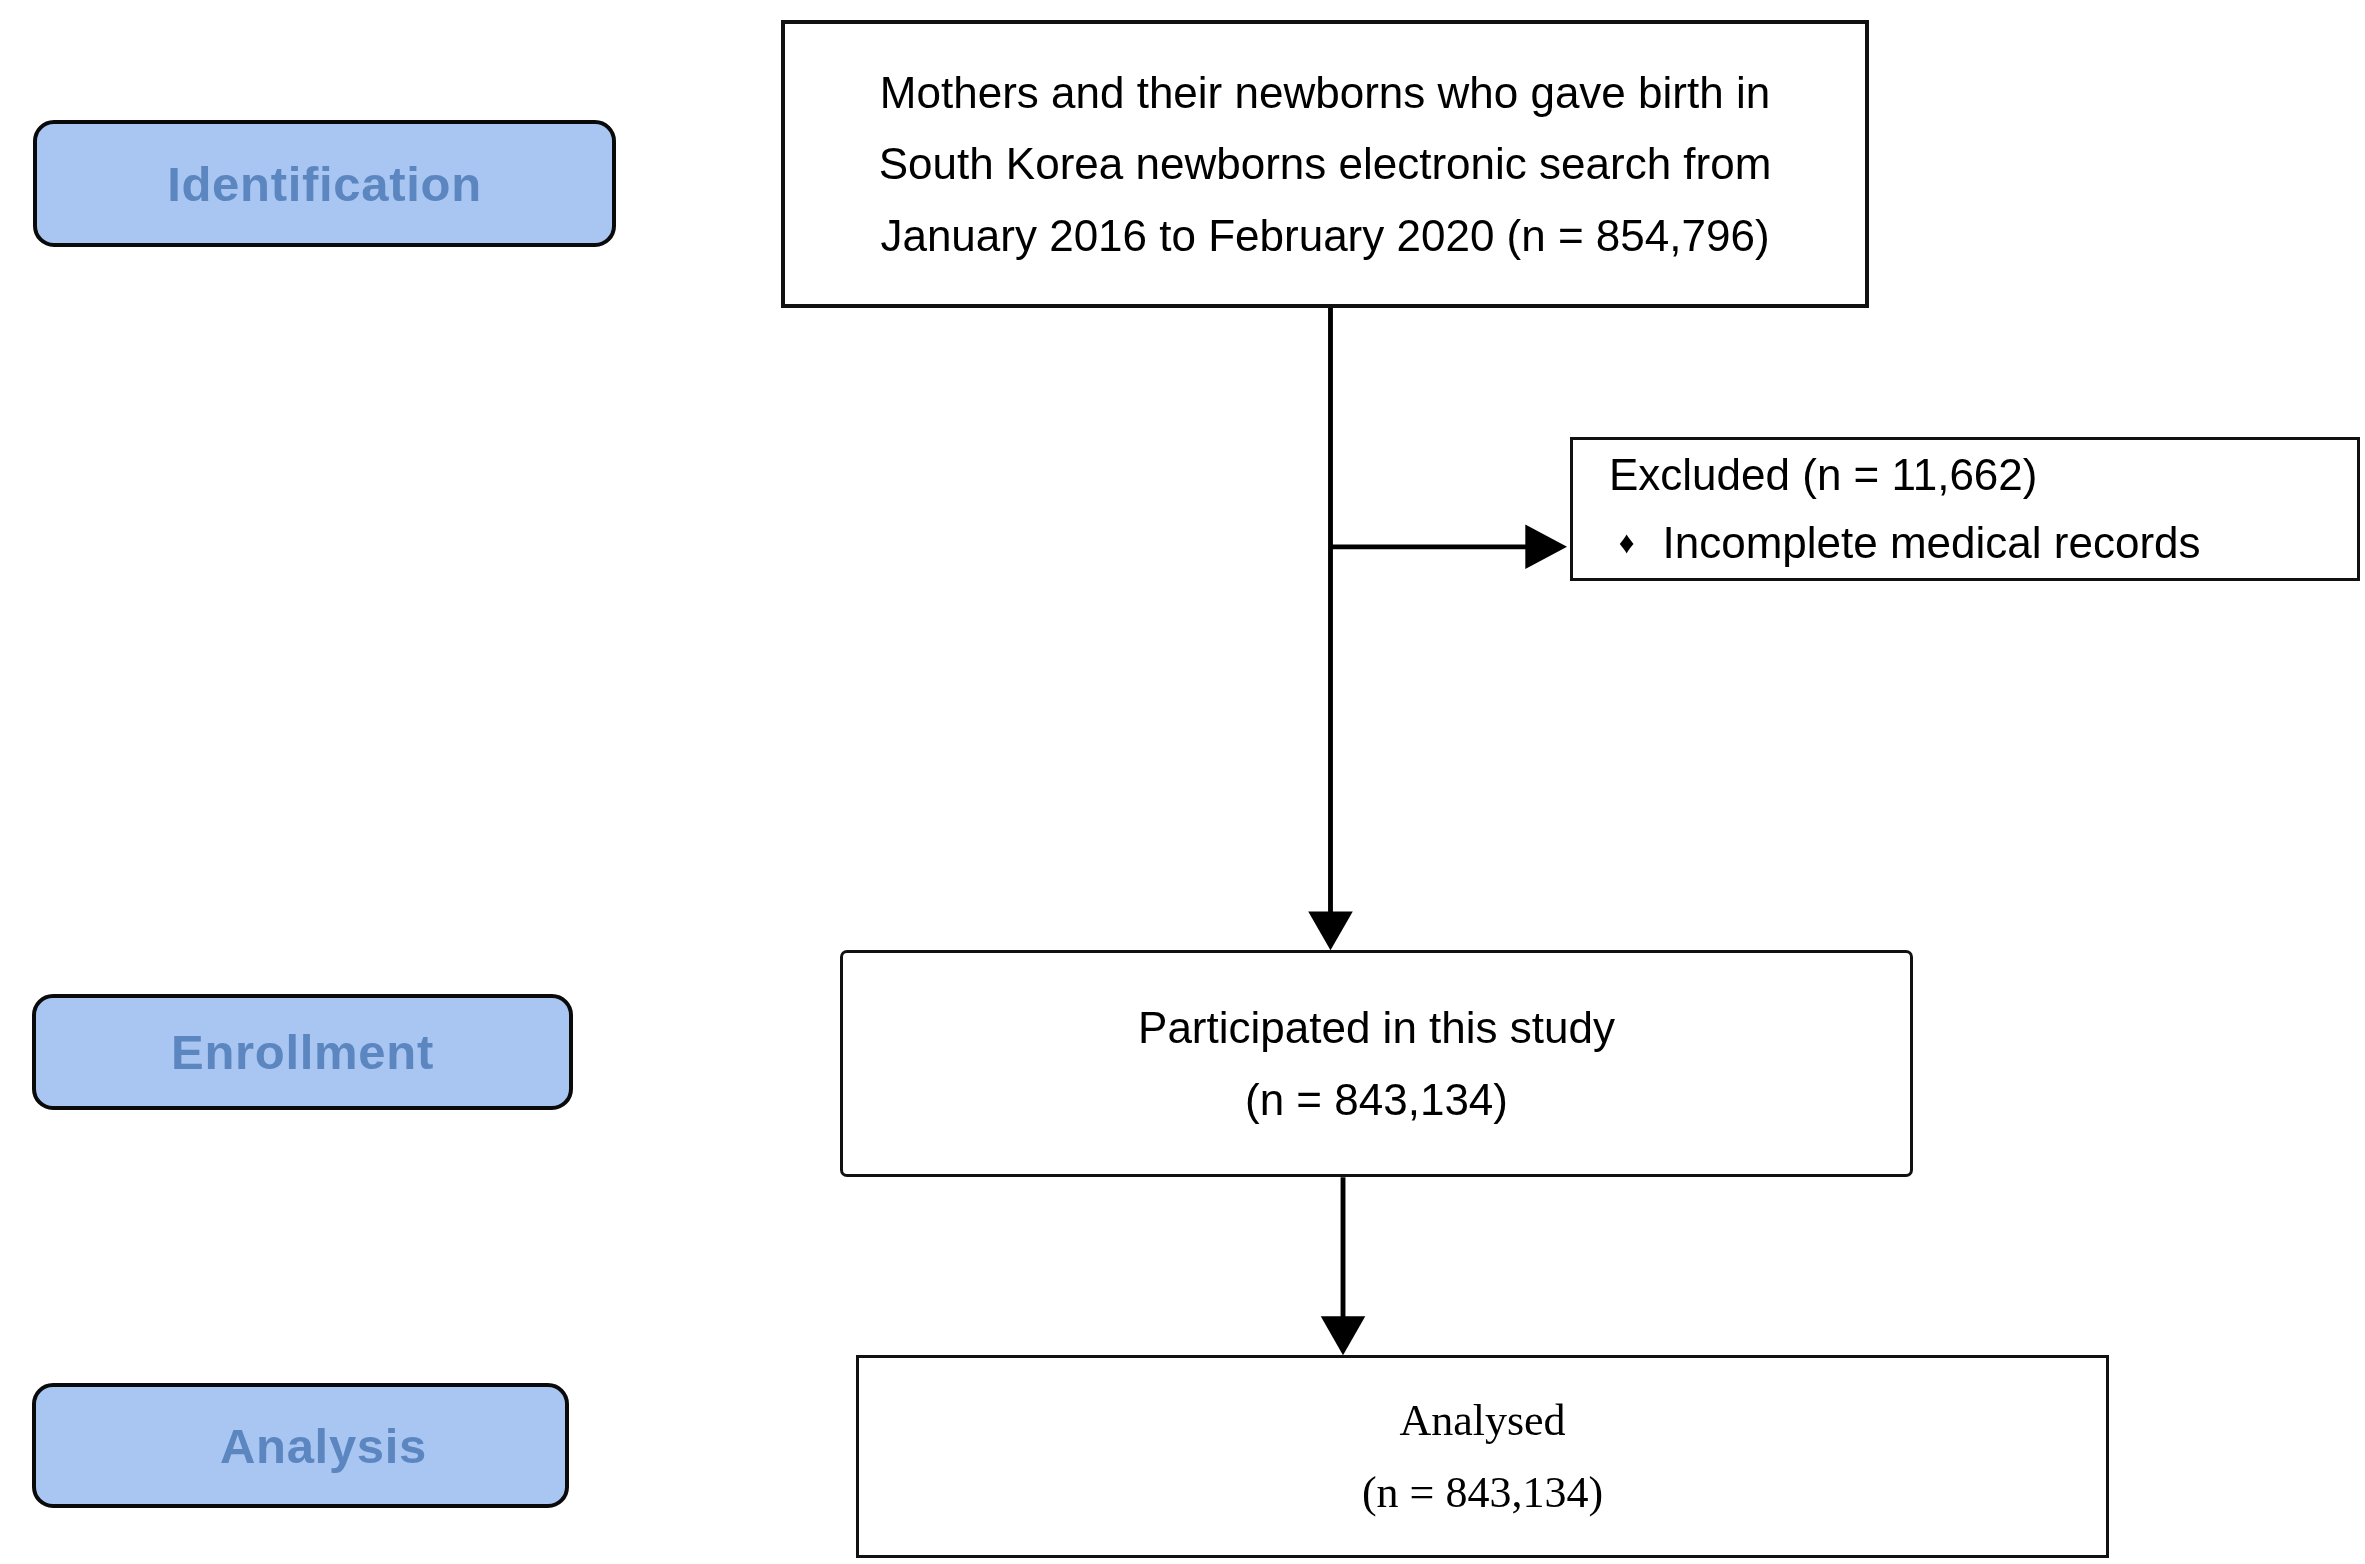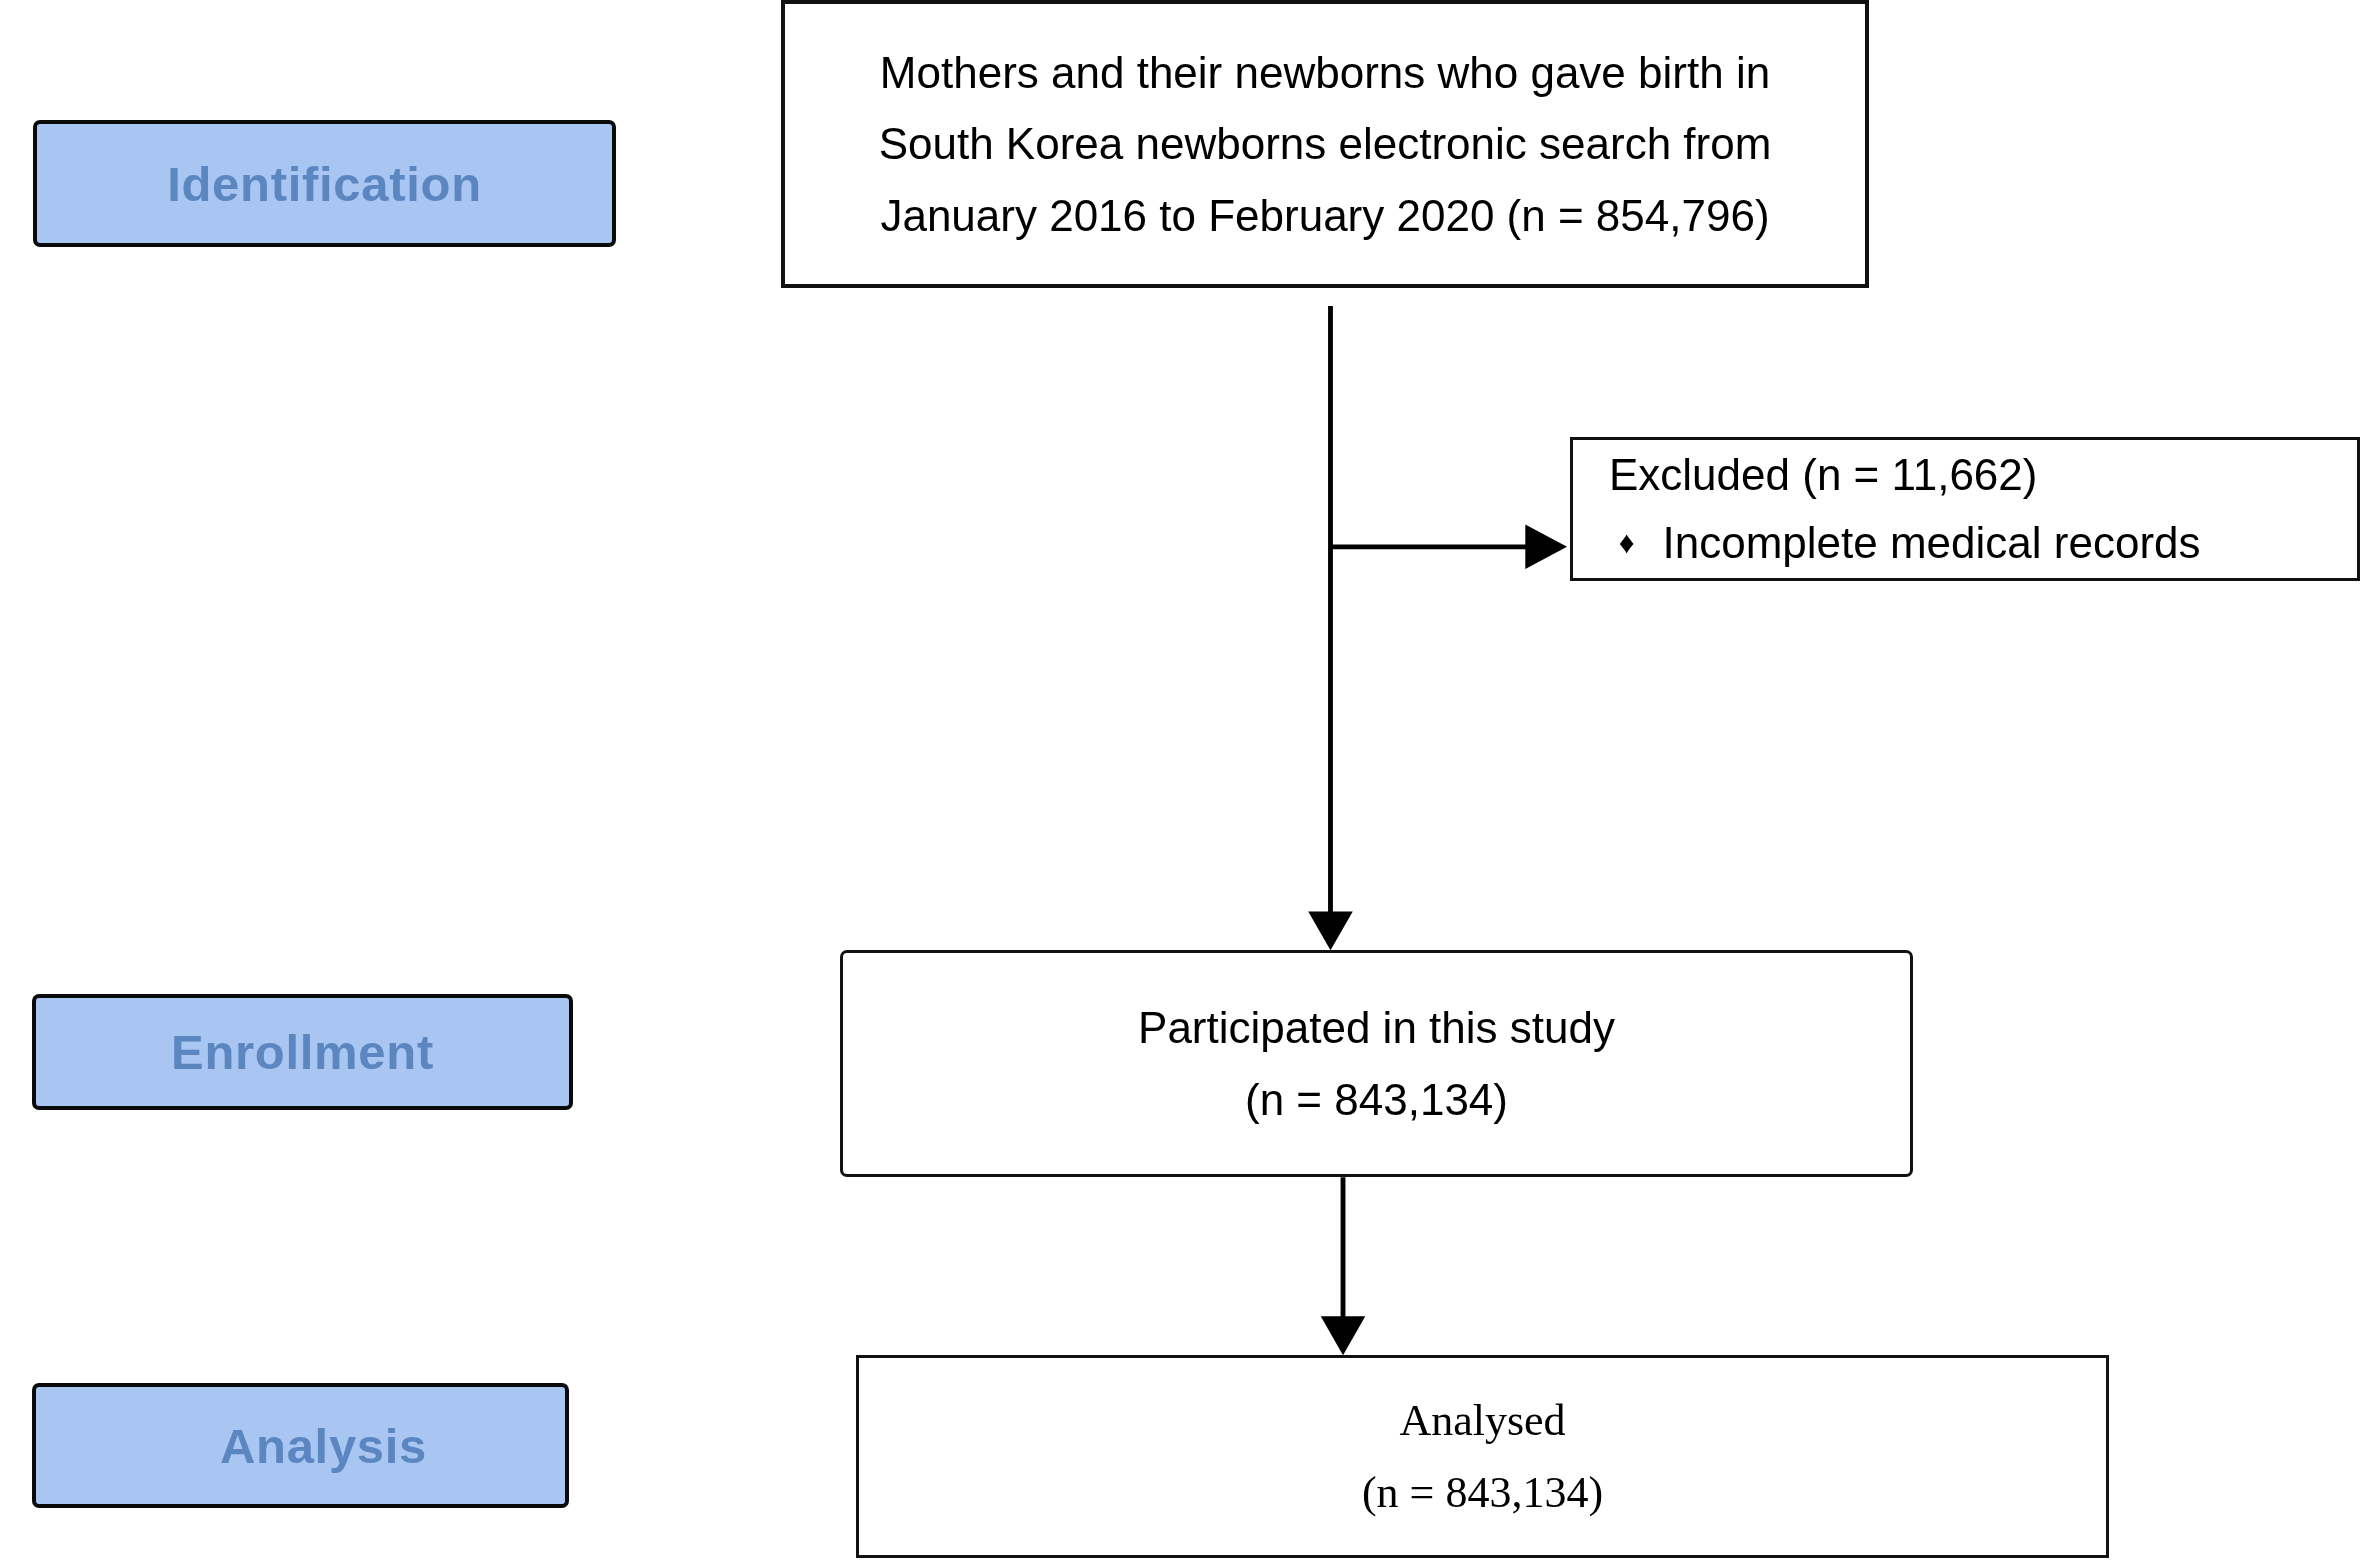--- a/index.html
+++ b/index.html
@@ -13,21 +13,21 @@
     width: 2366px;
     height: 1564px;
     background: #ffffff;
     overflow: hidden;
   }
   
   .stage-pill {
     position: absolute;
     background: #A9C6F2;
     border: 4.2px solid #0a0a0a;
-    border-radius: 7px;
+    border-radius: 21px;
     display: flex;
     align-items: center;
     justify-content: center;
     box-sizing: border-box;
   }
   .stage-pill .stage-label {
     font-size: 49px;
     font-weight: bold;
     color: #5C86C0;
     letter-spacing: 0.7px;
@@ -50,21 +50,21 @@
     align-items: center;
     justify-content: center;
     text-align: center;
   }
   .flow-line {
     font-size: 44px;
     line-height: 1.62;
     color: #000000;
     white-space: nowrap;
   }
-  #box-source { left: 781px; top: 0; width: 1088px; height: 288px; border-width: 4.2px; }
+  #box-source { left: 781px; top: 20px; width: 1088px; height: 288px; border-width: 4.2px; }
   #box-excluded {
     left: 1570px; top: 437px; width: 790px; height: 144px;
     display: flex; flex-direction: column; justify-content: center;
     padding-left: 36px; padding-right: 7px;
   }
   #box-participated { left: 840px; top: 950px; width: 1073px; height: 227px; border-radius: 7px; }
   #box-analysed     { left: 856px; top: 1355px; width: 1253px; height: 203px; font-family: Liberation Serif, serif; }
 
   .excl-title {
     font-size: 44px;

